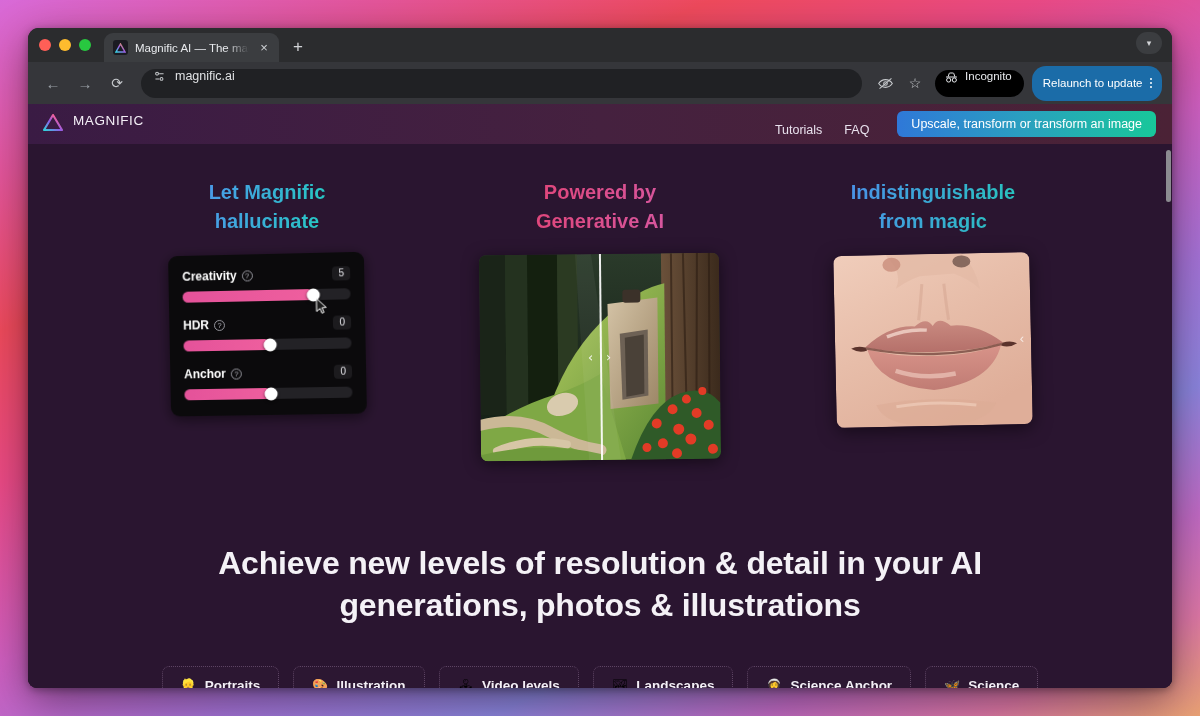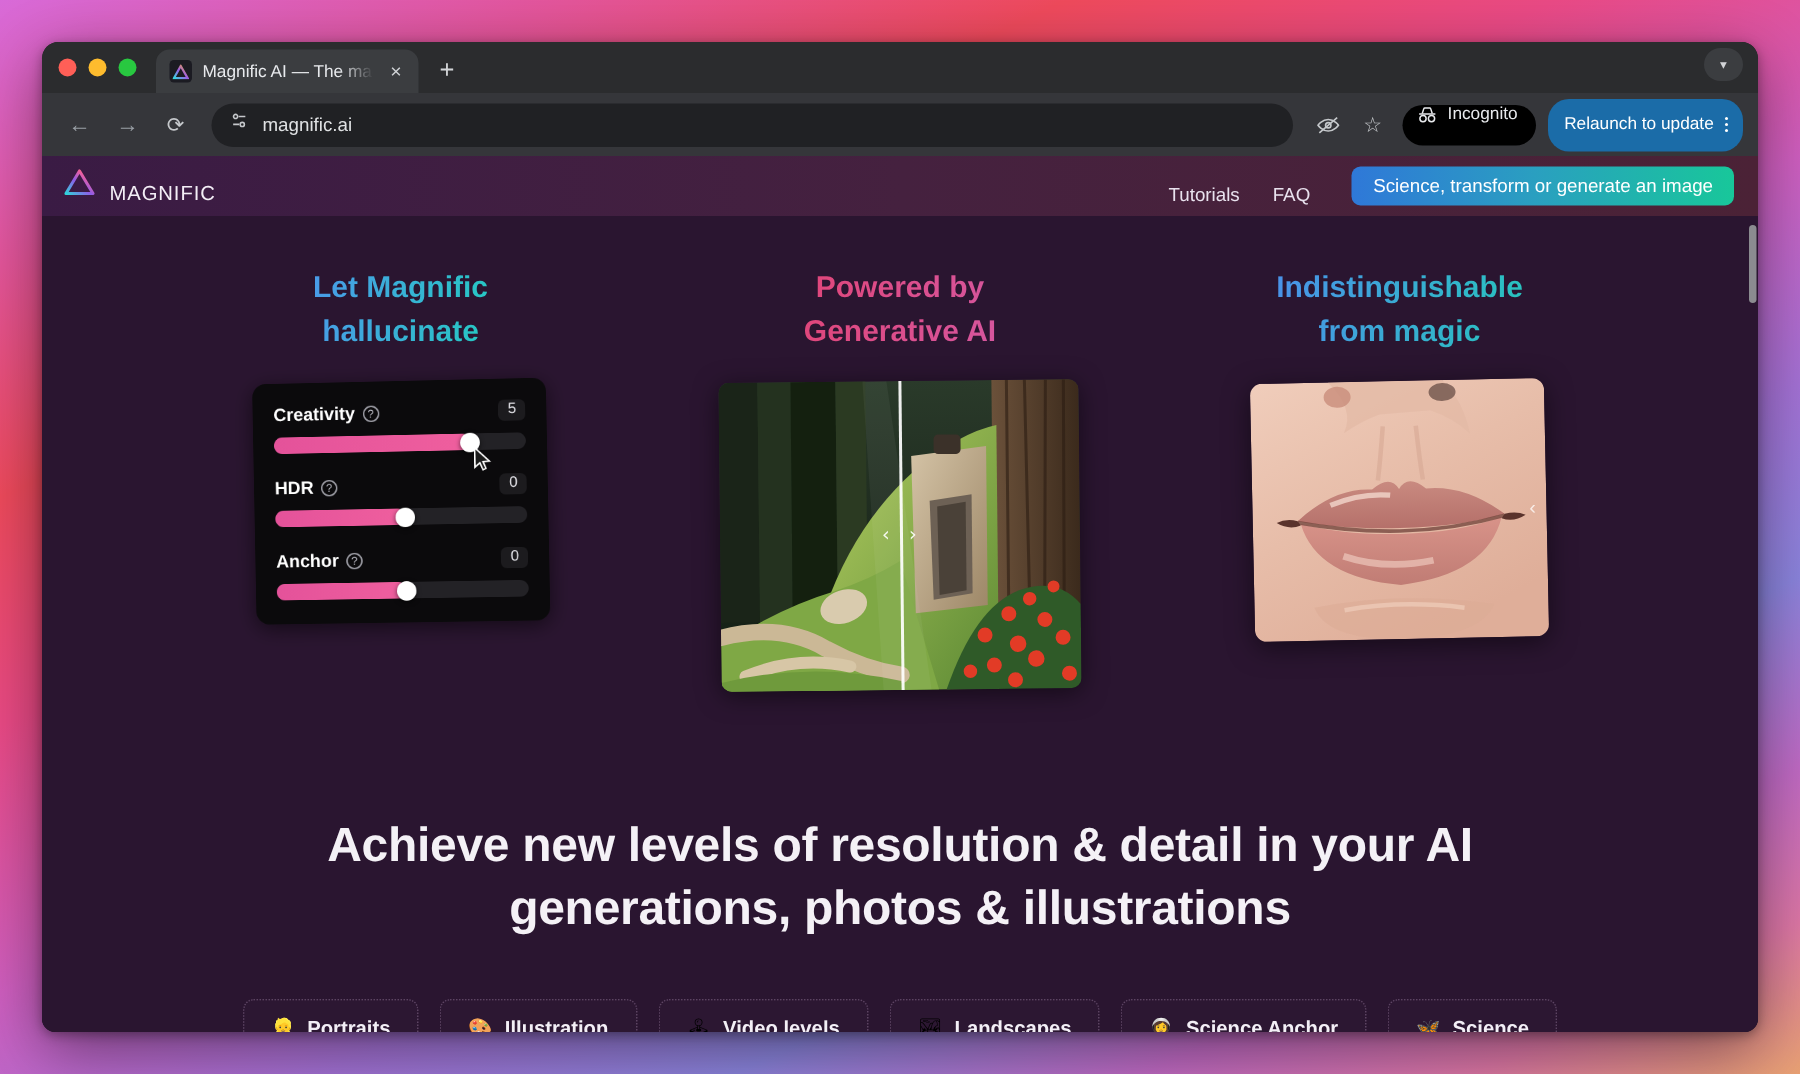--- a/index.html
+++ b/index.html
@@ -78,21 +78,21 @@
     padding: 0 10px; gap: 2px; flex: none;
   }
   .nav-btn {
     width: 30px; height: 30px; border-radius: 50%;
     display: flex; align-items: center; justify-content: center;
     color: #9aa0a6; font-size: 15px;
   }
   .nav-btn.reload { font-size: 14px; color: #c5c8cb; }
   #omnibox {
     flex: 1; height: 29px; background: #202124; border-radius: 15px;
-    display: flex; align-items: center; gap: 9px; padding: 0 12px;
+    display: flex; align-items: flex-start; gap: 9px; padding: 0 12px;
     margin: 0 7px;
   }
   #omnibox-url { font-size: 12.5px; color: #dfe1e3; }
   .tb-icon {
     width: 28px; height: 28px; display: flex; align-items: center;
     justify-content: center; color: #c5c8cb; font-size: 14px;
   }
   #incognito-chip {
     height: 27px; border-radius: 14px; background: #000000;
     display: flex; align-items: flex-start; gap: 6px; padding: 0 12px 0 9px;
@@ -111,21 +111,21 @@
 
   
   #viewport {
     flex: 1; background: #2a1530; position: relative; overflow: hidden;
   }
   #site-header {
     height: 40px; background: linear-gradient(90deg, #3a1b44 0%, #45213f 50%, #4b2236 100%);
     display: flex; align-items: center; padding: 0 16px 0 14px;
     position: relative; z-index: 5;
   }
-  #logo-group { display: flex; align-items: flex-end; gap: 9px; }
+  #logo-group { display: flex; align-items: flex-start; gap: 9px; }
   #brand-name { font-size: 13.5px; color: #f3eef6; letter-spacing: .6px; }
   #header-nav { margin-left: auto; display: flex; align-items: flex-end; gap: 22px; }
   .nav-link { font-size: 12.5px; color: #e9e2ee; }
   #cta-button {
     height: 26px; border-radius: 6px; padding: 0 14px;
     background: linear-gradient(90deg, #2f78d8 0%, #2a9fc0 48%, #18c79a 100%);
     display: flex; align-items: center; color: #fff; font-size: 12.5px;
     white-space: nowrap; margin-left: 6px;
   }
 
@@ -329,21 +329,21 @@
             </linearGradient>
               </defs>
             <path d="M11 2 L20 17 L2 17 Z" fill="none" stroke="url(#lg)" stroke-width="2.1" stroke-linejoin="round"></path>
           </svg>
         </span>
         <span id="brand-name">MAGNIFIC</span>
       </div>
       <div id="header-nav">
         <a class="nav-link">Tutorials</a>
         <a class="nav-link">FAQ</a>
-        <div id="cta-button">Science, transform or generate an image</div>
+        <div id="cta-button">Upscale, transform or transform an image</div>
       </div>
     </div>
 
     <div id="page-body">
 
       <div id="features">
 
         <div class="feature">
           <div class="feature-title">
             <span>Let Magnific</span><br>

